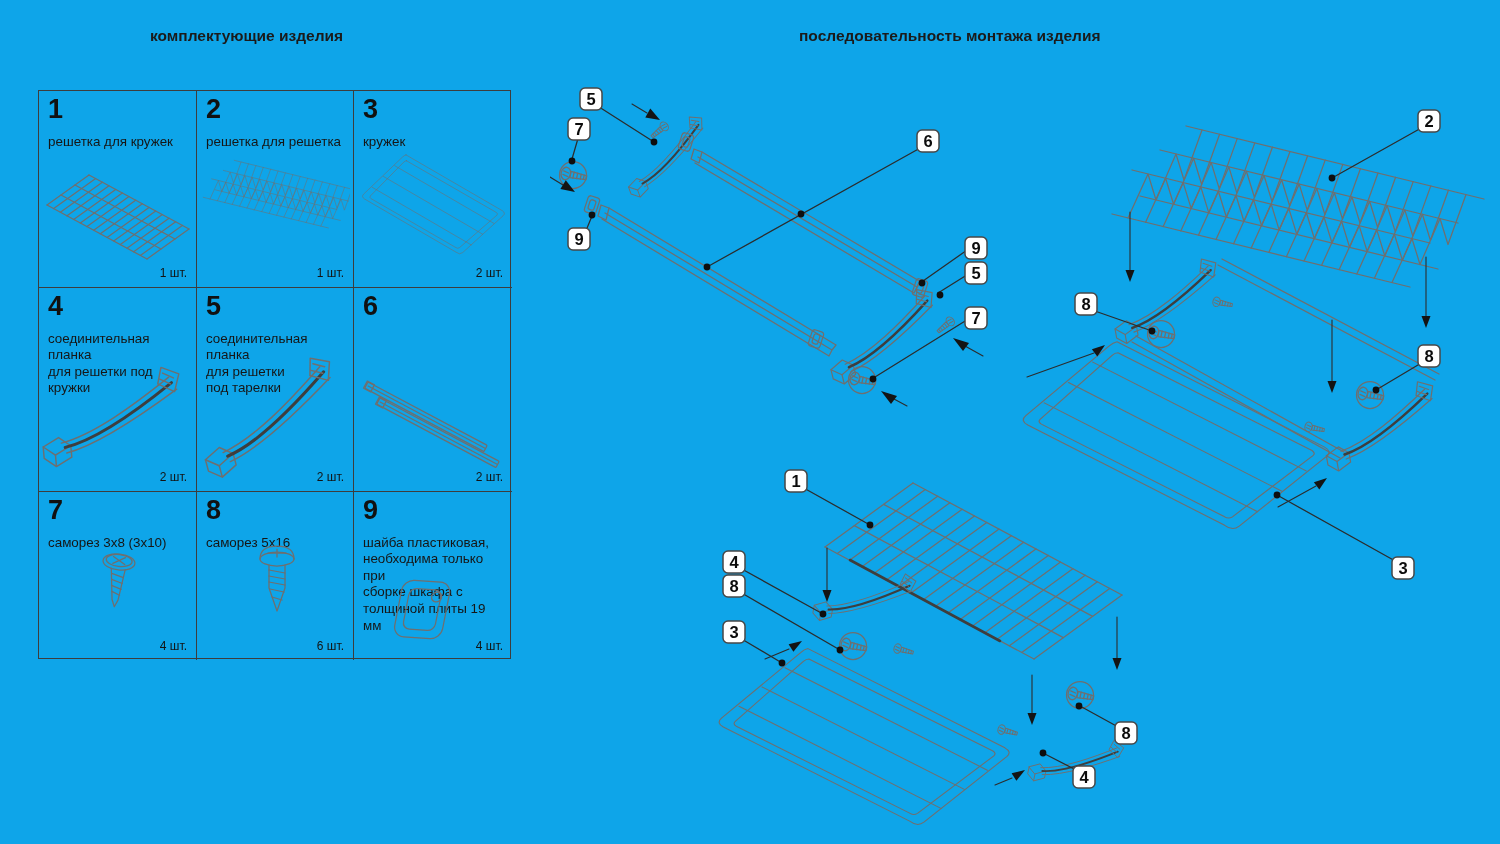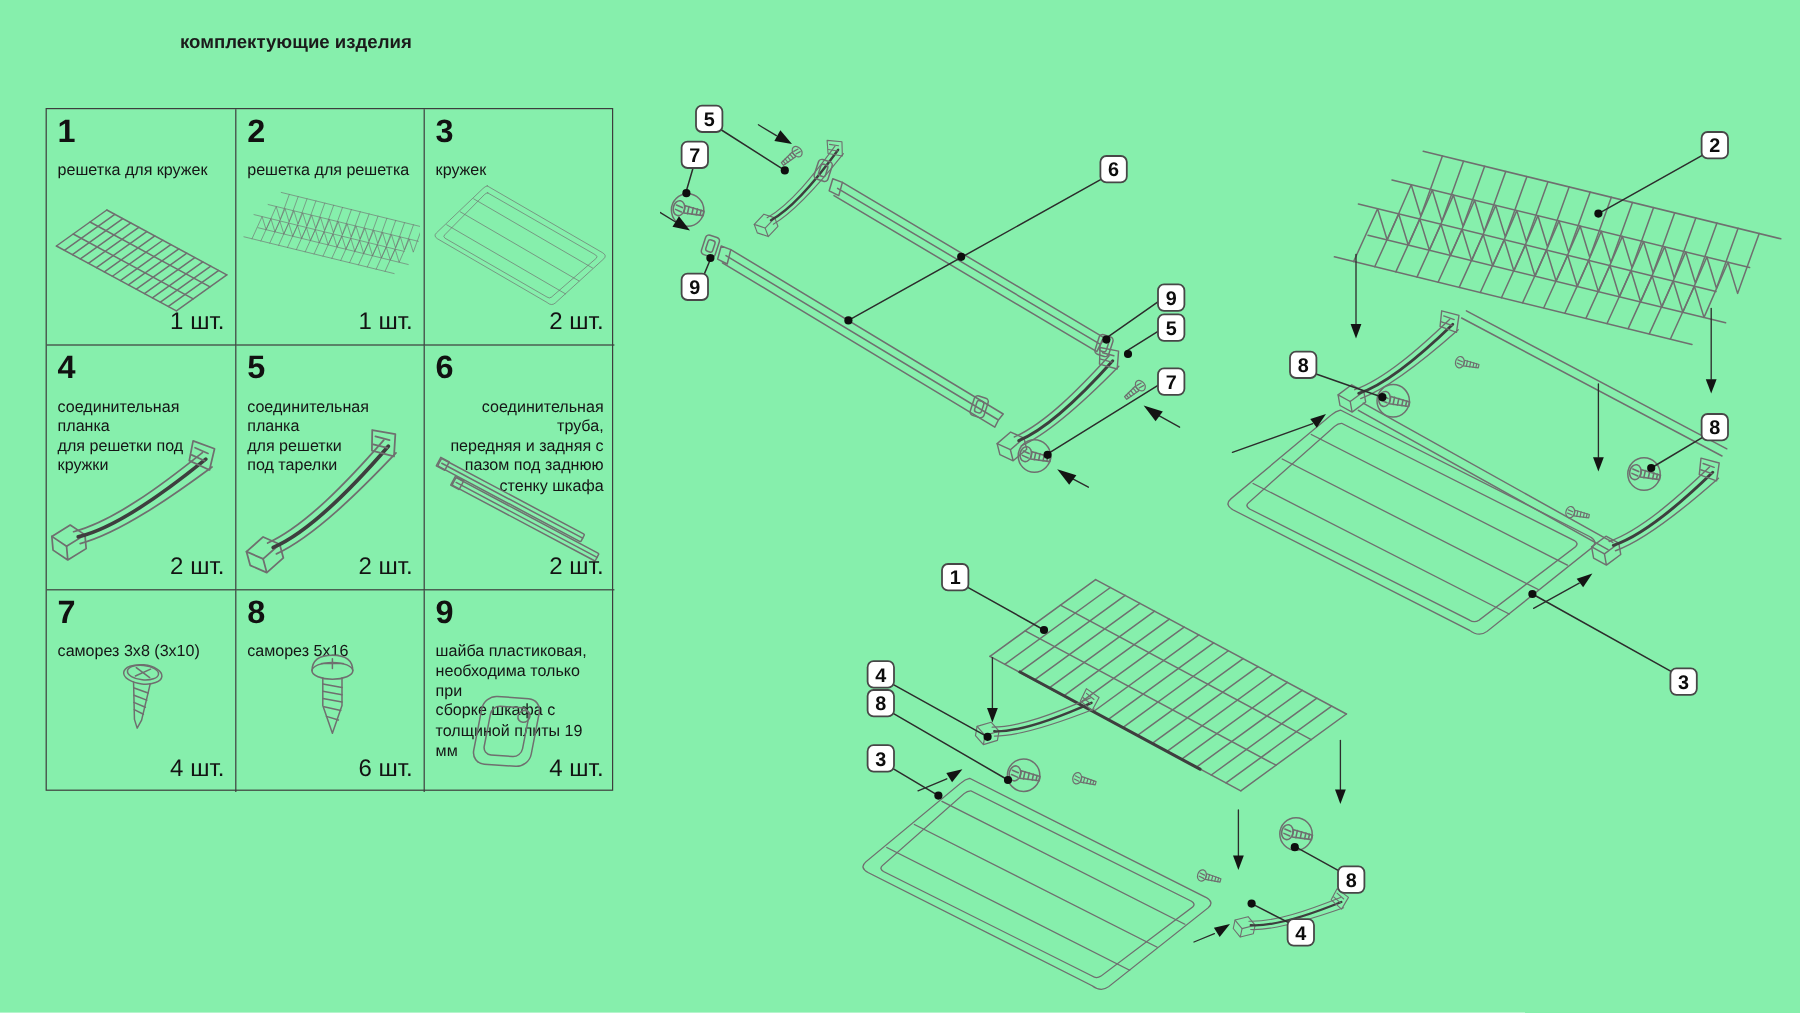--- a/index.html
+++ b/index.html
@@ -1,33 +1,33 @@
 <!DOCTYPE html>
 <html><head>
 <meta charset="utf-8">
 <style>
   html,body{margin:0;padding:0;background:#fff;}
-  .page{position:relative;width:1500px;height:844px;background:#86efac;overflow:hidden;
+  .page{position:relative;width:1500px;height:844px;background:#0ea5e9;overflow:hidden;
         font-family:"Liberation Sans",sans-serif;color:#161616;}
   .title{position:absolute;top:27px;font-weight:bold;font-size:15.5px;color:#1b1b1b;white-space:nowrap;}
   .title-left{left:150px;}
   .title-right{left:799px;}
 
   
   .ptable{position:absolute;left:38px;top:90px;width:473px;height:569px;
           display:grid;grid-template-columns:158px 157px 158px;grid-template-rows:197px 204px 168px;
           border:1.6px solid #3d3d3d;box-sizing:border-box;}
   .cell{position:relative;border-right:1.6px solid #3d3d3d;border-bottom:1.6px solid #3d3d3d;
         box-sizing:border-box;padding:6px 9px 0 9px;overflow:hidden;}
   .cell:nth-child(3n){border-right:none;}
   .cell:nth-child(n+7){border-bottom:none;}
   .num{font-size:27px;font-weight:bold;line-height:0.95;color:#111;}
   .lbl{font-size:13.4px;line-height:1.24;margin-top:11px;white-space:pre-line;color:#161616;}
   .lbl.right{text-align:right;}
-  .qty{position:absolute;right:9px;bottom:7px;font-size:20px;color:#131313;}
+  .qty{position:absolute;right:9px;bottom:7px;font-size:12px;color:#131313;}
   .cart{position:absolute;}
 
   
   .dgm{position:absolute;}
   #dA{left:550px;top:85px;}
   #dB{left:1010px;top:90px;}
   #dC{left:700px;top:435px;}
 
   
   .art path,.art line,.art polyline,.art rect,.art circle,.art ellipse{
@@ -40,20 +40,21 @@
   .art .callout rect{fill:#ffffff;stroke:#474747;stroke-width:1.5;}
   .art .callout text{fill:#0c0c0c;stroke:none;font-family:"Liberation Sans",sans-serif;
       font-weight:bold;font-size:16.5px;text-anchor:middle;}
 </style>
 </head>
 <body>
 
 <div class="page">
 
   <div class="title title-left">комплектующие изделия</div>
+  <div class="title title-right">последовательность монтажа изделия</div>
 
   <svg class="art" width="0" height="0" style="position:absolute">
     <defs>
       <g id="brk">
         <path d="M-13,-9 L1,-16 L11,-8 L-3,-1 Z"></path>
         <path d="M-13,-9 L-13,1 L-3,9 L-3,-1 M11,-8 L11,2 L-3,9"></path>
         <path d="M3,-11 C32,-16 68,-38 101,-60"></path>
         <path d="M7,-2 C36,-7 76,-30 107,-49"></path>
         <path class="stripe" d="M6,-7 C34,-11 72,-34 103,-55"></path>
         <path d="M95,-69 L110,-62 L105,-47 L91,-55 Z"></path>
@@ -166,24 +167,20 @@
 для решетки
 под тарелки</div>
       <svg class="art cart" width="152" height="128" style="left:2px;top:66px">
         <use href="#brk" transform="translate(24,112) rotate(-15) scale(1.18)"></use>
       </svg>
       <div class="qty">2 шт.</div>
     </div>
 
     <div class="cell">
       <div class="num">6</div>
-      <div class="lbl right">соединительная труба,
-передняя и задняя с
-пазом под заднюю
-стенку шкафа</div>
       <svg class="art cart" width="150" height="110" style="left:4px;top:80px">
         <g transform="translate(10,14) rotate(28)">
           <rect x="0" y="0" width="135" height="7" rx="1"></rect>
           <line x1="2" y1="3.5" x2="135" y2="3.5"></line>
           <rect x="-1" y="-0.5" width="8" height="8"></rect>
         </g>
         <g transform="translate(22,30) rotate(28)">
           <rect x="0" y="0" width="135" height="7" rx="1"></rect>
           <line x1="2" y1="3.5" x2="135" y2="3.5"></line>
           <rect x="-1" y="-0.5" width="8" height="8"></rect>

